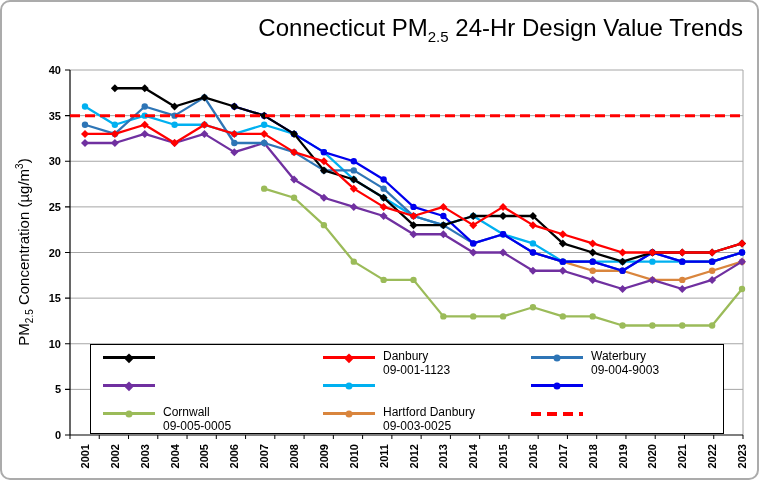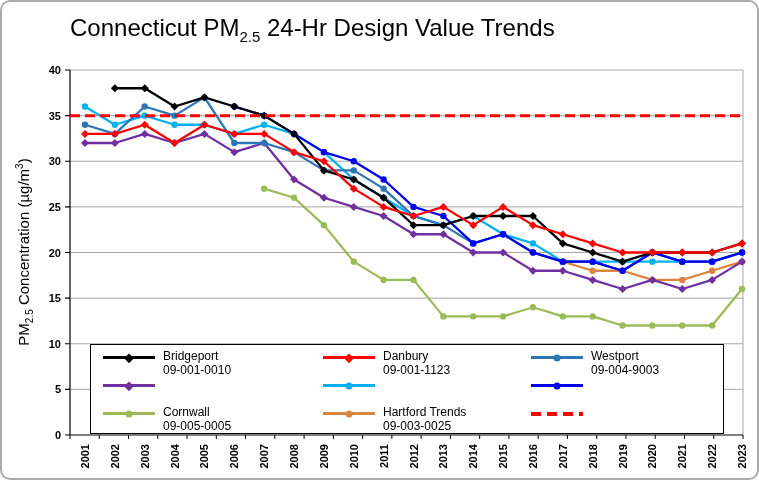--- a/index.html
+++ b/index.html
@@ -2,21 +2,21 @@
 <html><head>
 <meta charset="utf-8">
 <style>
   html,body{margin:0;padding:0;background:#fff;}
   .frame{
     position:relative;width:759px;height:480px;background:#fff;
     border:2px solid #ababab;border-radius:10px;box-sizing:border-box;overflow:hidden;
     font-family:"Liberation Sans", sans-serif;
   }
   .title{
-    position:absolute;left:68px;top:12px;width:673px;text-align:left;
+    position:absolute;left:68px;top:12px;width:673px;text-align:right;
     font-size:24px;color:#000;white-space:nowrap;
   }
   .title sub{font-size:15px;}
   .ylabel{
     position:absolute;left:-128px;top:240px;width:300px;height:20px;
     transform:rotate(-90deg);text-align:center;font-size:15px;color:#000;white-space:nowrap;
   }
   .ylabel sub,.ylabel sup{font-size:10px;}
   #plot-svg{position:absolute;left:0;top:0;}
   #legend-box{
@@ -285,42 +285,38 @@
       <path d="M 740 237.375 L 744 241.375 L 740 245.375 L 736 241.375 Z" fill="#FF0000"></path>
       <line x1="68" y1="113.625" x2="741" y2="113.625" stroke="#FF0000" stroke-width="3" stroke-dasharray="10 5"></line>
     </svg>
   <div id="legend-box">
     <div id="legend-grid">
         <div class="lg-item">
           <div class="lg-swatch">
             <div class="lg-line" style="background: rgb(0, 0, 0);"></div>
             <div class="lg-mark dia" style="background: rgb(0, 0, 0);"></div>
           </div>
-          <div class="lg-text">
-            <div>Bridgeport</div>
-            <div>09-001-0010</div>
-          </div>
         </div>
         <div class="lg-item">
           <div class="lg-swatch">
             <div class="lg-line" style="background: rgb(255, 0, 0);"></div>
             <div class="lg-mark dia" style="background: rgb(255, 0, 0);"></div>
           </div>
           <div class="lg-text">
             <div>Danbury</div>
             <div>09-001-1123</div>
           </div>
         </div>
         <div class="lg-item">
           <div class="lg-swatch">
             <div class="lg-line" style="background: rgb(46, 117, 182);"></div>
             <div class="lg-mark" style="background: rgb(46, 117, 182);"></div>
           </div>
           <div class="lg-text">
-            <div>Westport</div>
+            <div>Waterbury</div>
             <div>09-004-9003</div>
           </div>
         </div>
         <div class="lg-item">
           <div class="lg-swatch">
             <div class="lg-line" style="background: rgb(112, 48, 160);"></div>
             <div class="lg-mark dia" style="background: rgb(112, 48, 160);"></div>
           </div>
         </div>
         <div class="lg-item">
@@ -346,21 +342,21 @@
             <div>Cornwall</div>
             <div>09-005-0005</div>
           </div>
         </div>
         <div class="lg-item">
           <div class="lg-swatch">
             <div class="lg-line" style="background: rgb(217, 133, 61);"></div>
             <div class="lg-mark" style="background: rgb(217, 133, 61);"></div>
           </div>
           <div class="lg-text">
-            <div>Hartford Trends</div>
+            <div>Hartford Danbury</div>
             <div>09-003-0025</div>
           </div>
         </div>
         <div class="lg-item">
           <div class="lg-swatch dashed" style="background: repeating-linear-gradient(90deg, rgb(255, 0, 0) 0px, rgb(255, 0, 0) 10px, transparent 10px, transparent 16px);"></div>
         </div>
       </div>
   </div>
 </div>
 

